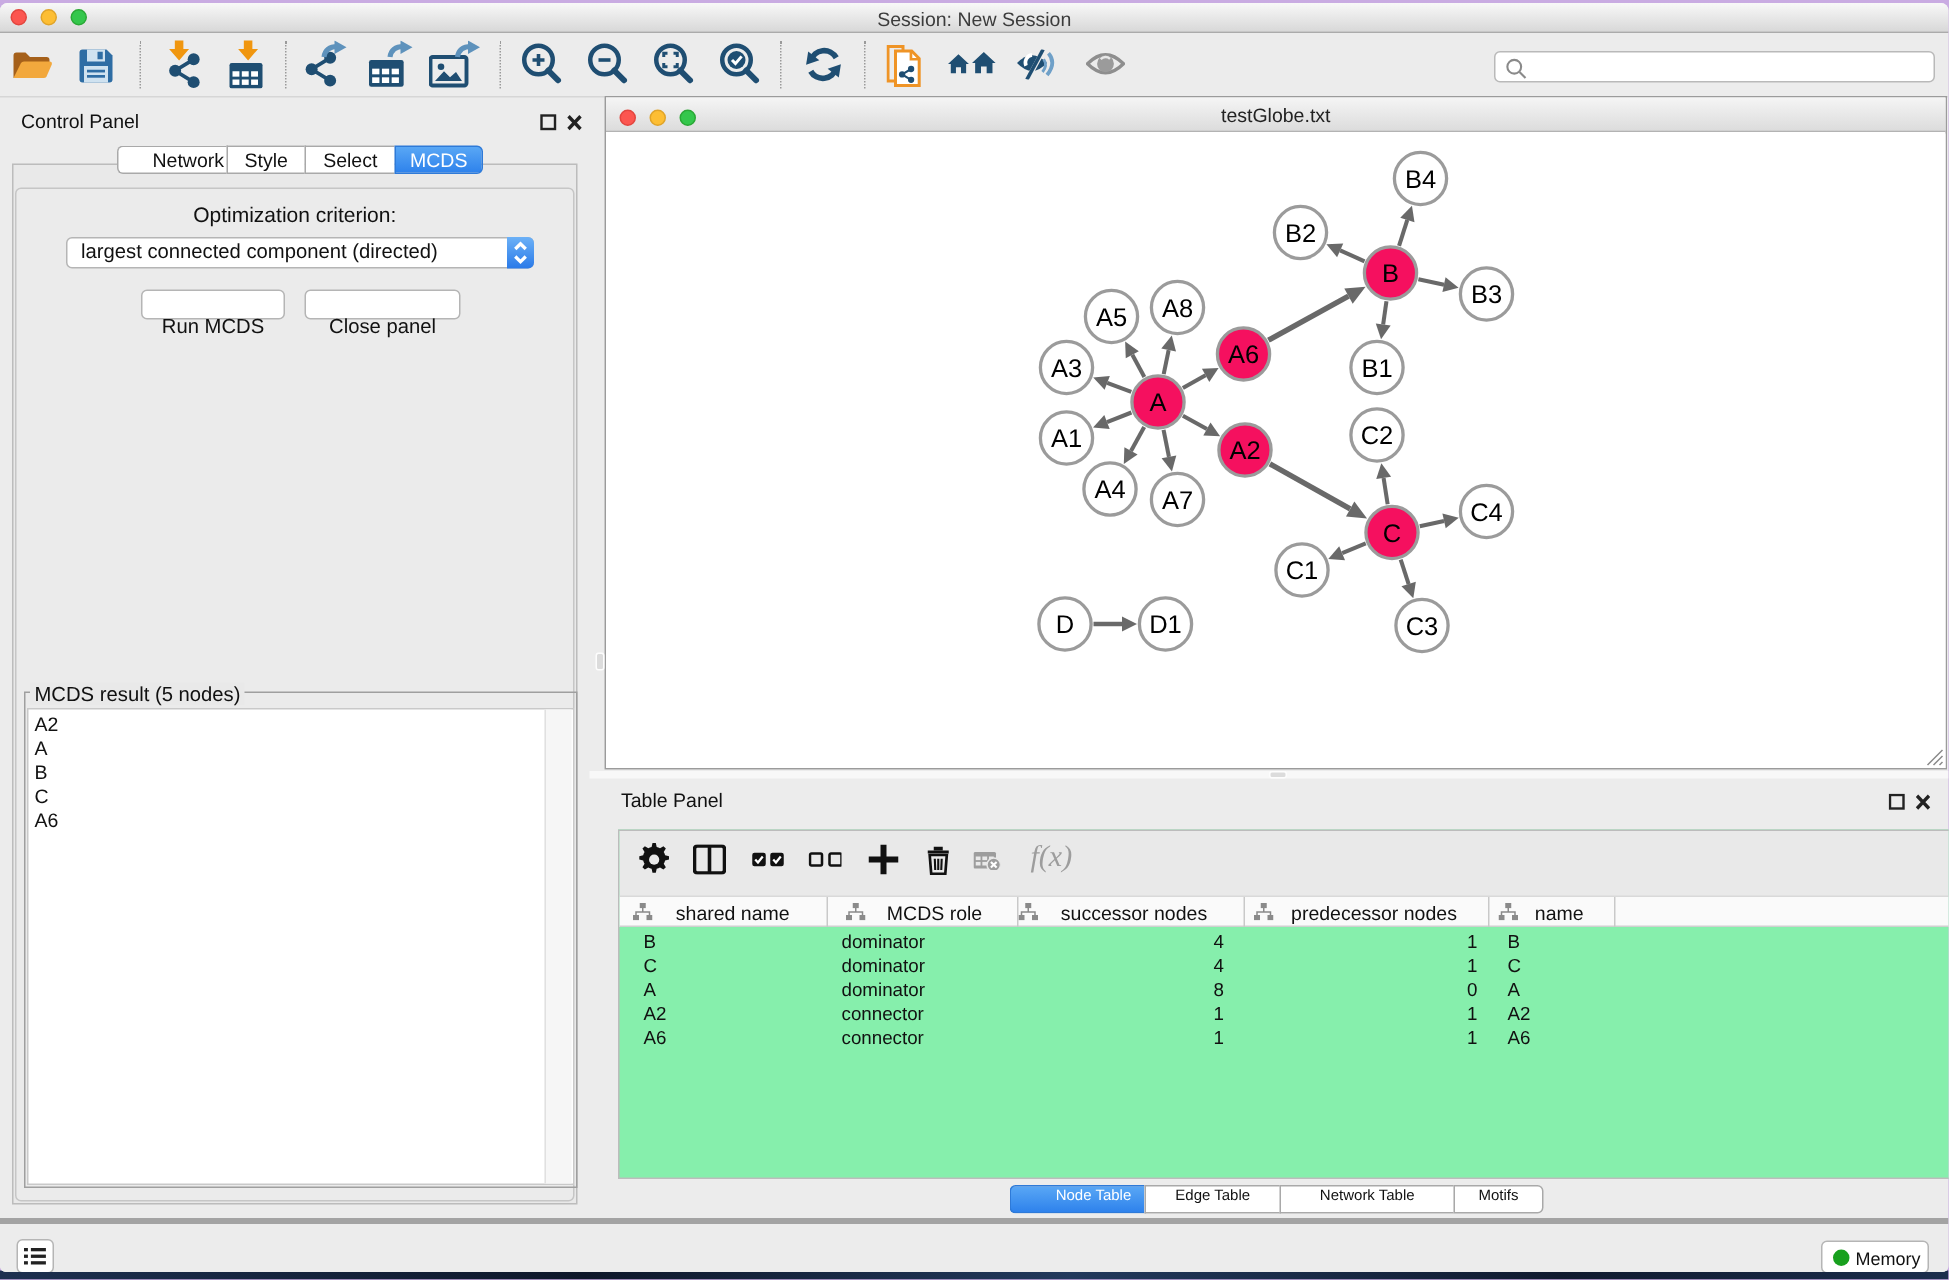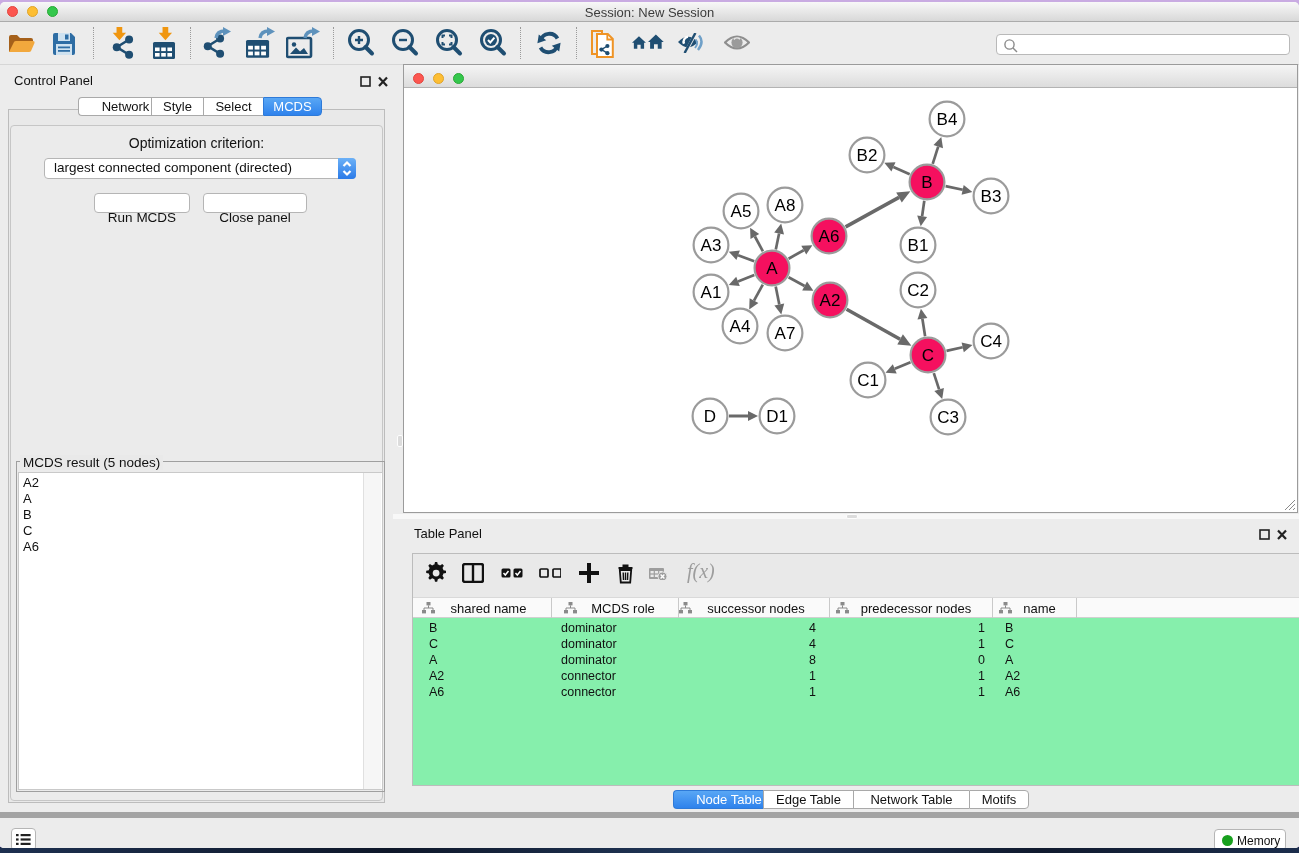--- a/index.html
+++ b/index.html
@@ -66,23 +66,23 @@
 #tp-box { position:absolute; left:412px; top:551px; width:979px; height:233px;
   background:#86efac; border:1px solid #bcbcbc; }
 #tp-toolbar { position:absolute; left:0; top:0; width:100%; height:44px; background:#e9e9e9;
   border-bottom:1px solid #d9d9d9; }
 #tp-header { position:absolute; left:0; top:44px; width:100%; height:20px; background:#fafafa;
   border-bottom:1px solid #d0d0d0; font-size:13px; color:#111; }
 .hcell { position:absolute; top:0; height:20px; border-right:1px solid #c9c9c9; }
 .hcell .lbl { position:absolute; width:100%; text-align:center; top:3px; }
 .trow { position:absolute; font-size:12.5px; color:#111; height:16px; }
 .tcell { position:absolute; top:0; }
-#bot-tabs { position:absolute; left:673px; top:788px; height:22px; display:flex; font-size:13px; }
+#bot-tabs { position:absolute; left:673px; top:788px; height:22px; display:flex; font-size:10px; }
 #statusbar { position:absolute; left:0; top:810px; width:100%; height:36px; background:#ececec;
-  border-top:6px solid #a3a3a3; }
+  border-top:4px solid #a3a3a3; }
 #sb-left { position:absolute; left:11px; top:10px; width:25px; height:23px; background:#fff;
   border:1px solid #b5b5b5; border-radius:4px; }
 #sb-mem { position:absolute; right:13px; top:11px; width:72px; height:22px; background:#fff;
   border:1px solid #b5b5b5; border-radius:4px; font-size:12px; color:#111; }
 #sb-mem .dot { position:absolute; left:7px; top:5px; width:11px; height:11px; border-radius:50%; background:#18a01e; }
 #sb-mem .t { position:absolute; left:22px; top:4px; }
 </style>
 </head>
 <body>
 <div id="wall-bottom"></div>
@@ -277,20 +277,21 @@
         <div class="row">C</div>
         <div class="row">A6</div>
         <div id="mcds-scroll"></div>
       </div>
     </div>
     <div id="gwin">
       <div id="gwin-title">
         <div class="tl tl1"></div>
           <div class="tl tl2"></div>
           <div class="tl tl3"></div>
+        <div class="title">testGlobe.txt</div>
       </div>
       <div id="gcanvas">
         <svg width="893" height="423" viewBox="0 0 893 423" font-family="Liberation Sans, sans-serif">
 <line x1="350.3" y1="186.0" x2="334.0" y2="192.4" stroke="#696969" stroke-width="2.7"></line>
 <polygon points="324.7,196.0 332.2,187.7 335.8,197.0" fill="#696969"></polygon>
 <line x1="350.2" y1="172.3" x2="334.1" y2="166.2" stroke="#696969" stroke-width="2.7"></line>
 <polygon points="324.8,162.7 335.9,161.6 332.4,170.9" fill="#696969"></polygon>
 <line x1="358.9" y1="162.3" x2="350.9" y2="147.5" stroke="#696969" stroke-width="2.7"></line>
 <polygon points="346.1,138.7 355.2,145.1 346.5,149.9" fill="#696969"></polygon>
 <line x1="371.8" y1="160.4" x2="375.1" y2="144.4" stroke="#696969" stroke-width="2.7"></line>

